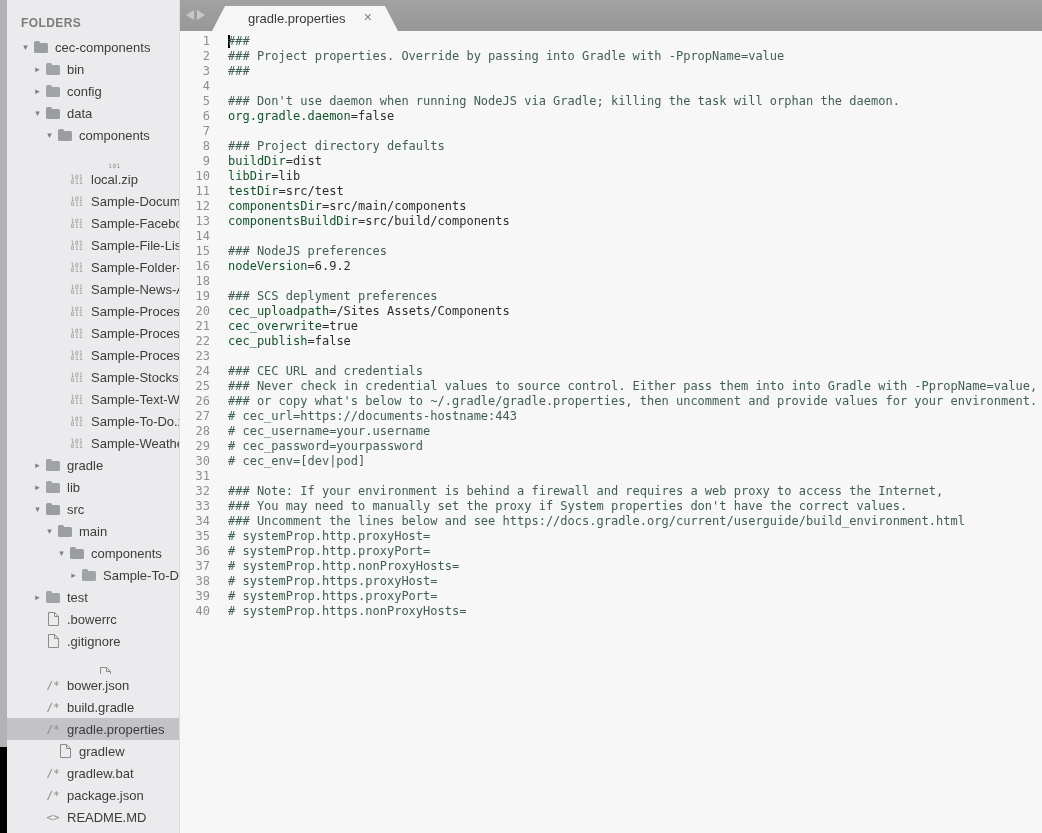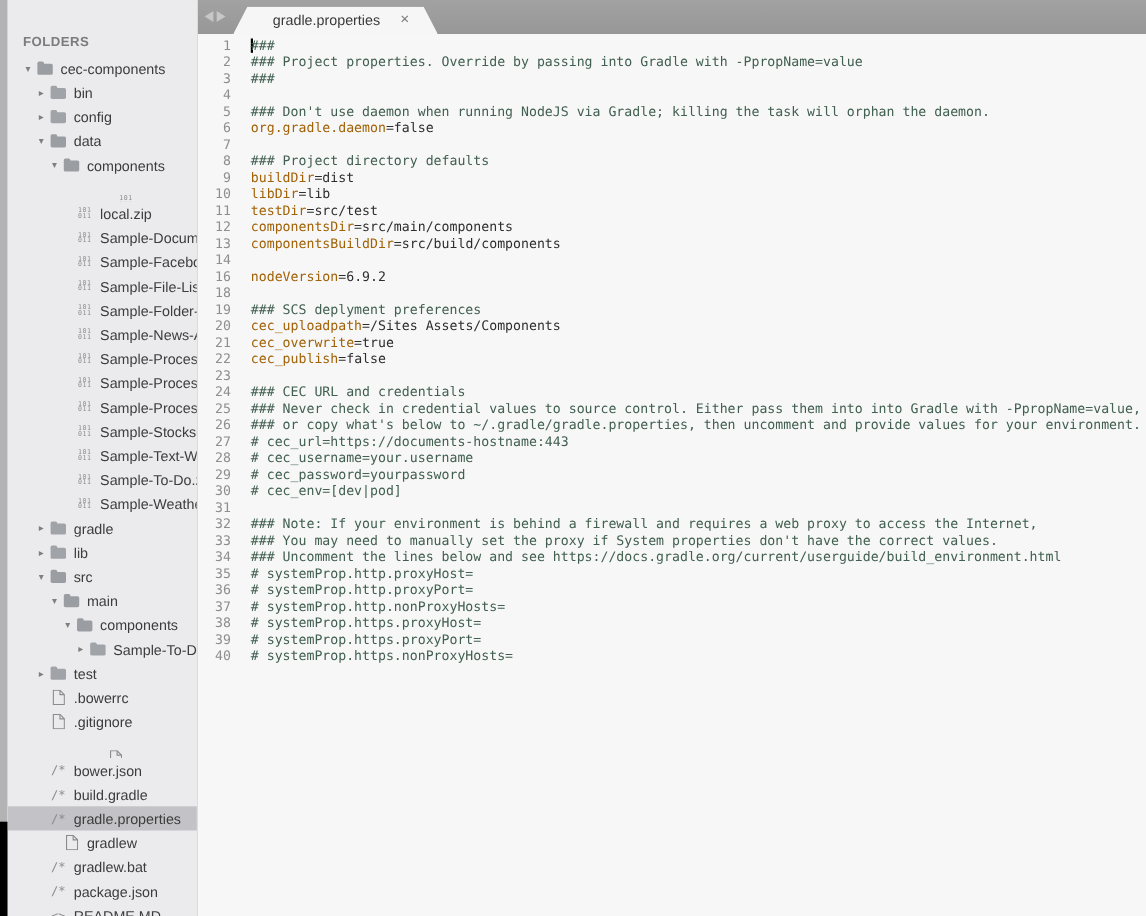--- a/index.html
+++ b/index.html
@@ -6,21 +6,21 @@
   .app{position:relative;width:1042px;height:833px;overflow:hidden;
        font-family:"Liberation Sans",sans-serif;-webkit-font-smoothing:antialiased;}
 
   
   .edge-strip{position:absolute;left:0;top:0;width:7px;height:833px;background:#b3b3b5;}
   .edge-strip .black{position:absolute;left:0;top:747px;width:7px;height:86px;background:#000;}
 
   
   .sidebar{position:absolute;left:7px;top:0;width:173px;height:833px;background:#ebebed;
            border-right:1px solid #dcdcde;box-sizing:border-box;overflow:hidden;}
-  .folders-header{padding:31px 0 6px 14px;font-size:12px;font-weight:bold;color:#7c7c7c;letter-spacing:.4px;}
+  .folders-header{padding:16px 0 6px 14px;font-size:12px;font-weight:bold;color:#7c7c7c;letter-spacing:.4px;}
   .tree-row{display:flex;align-items:center;height:22px;font-size:13px;color:#3c3c3c;white-space:nowrap;overflow:hidden;cursor:default;}
   .tree-row.selected{background:#c3c3c7;}
   .tw{display:inline-flex;justify-content:center;align-items:center;width:13px;flex:0 0 13px;font-size:9px;color:#7f7f7f;}
   .iconbox{display:inline-flex;justify-content:center;align-items:center;width:18px;flex:0 0 18px;margin-right:5px;}
   .icon-folder{position:relative;width:14px;height:10px;background:#a0a3a7;border-radius:1.5px;margin-top:2px;}
   .icon-folder::before{content:"";position:absolute;top:-2.5px;left:0;width:6px;height:3px;background:#a0a3a7;border-radius:1.5px 1.5px 0 0;}
   .icon-folder.open{background:#9a9da2;}
   .icon-folder.open::before{background:#9a9da2;}
   .icon-zip{font-family:"DejaVu Sans Mono",monospace;font-size:6px;line-height:5px;color:#8e8e8e;letter-spacing:.5px;text-align:center;}
   .icon-codeslash,.icon-angle{font-family:"DejaVu Sans Mono",monospace;font-size:11px;color:#8a8a8a;}
@@ -40,21 +40,21 @@
        display:flex;align-items:center;}
   .tab-label{margin-left:36px;font-size:13px;color:#3a3a3a;}
   .tab-close{position:absolute;right:26px;top:3px;font-size:14px;color:#7d7d7d;cursor:pointer;}
 
   
   .editor{position:absolute;left:0;top:31px;width:862px;height:802px;background:#f7f7f7;padding-top:3px;}
   .code-row{display:flex;height:15px;line-height:15px;font-family:"DejaVu Sans Mono",monospace;font-size:12px;white-space:pre;}
   .gut{flex:0 0 30px;text-align:right;color:#8e8e8e;}
   .code-text{margin-left:18px;color:#2e2e2e;}
   .cm{color:#426051;}
-  .k{color:#a16207;}
+  .k{color:#14532d;}
   .caret{display:inline-block;width:2px;height:13px;background:#000;vertical-align:middle;margin-right:-2px;}
 </style>
 </head>
 <body>
 
 <div class="app">
 
   <div class="edge-strip">
     <div class="black"></div>
   </div>
@@ -348,20 +348,21 @@
         <div class="code-row"><span class="gut">5</span><span class="code-text"><span class="cm">### Don't use daemon when running NodeJS via Gradle; killing the task will orphan the daemon.</span></span></div>
         <div class="code-row"><span class="gut">6</span><span class="code-text"><span class="k">org.gradle.daemon</span>=false</span></div>
         <div class="code-row"><span class="gut">7</span><span class="code-text"></span></div>
         <div class="code-row"><span class="gut">8</span><span class="code-text"><span class="cm">### Project directory defaults</span></span></div>
         <div class="code-row"><span class="gut">9</span><span class="code-text"><span class="k">buildDir</span>=dist</span></div>
         <div class="code-row"><span class="gut">10</span><span class="code-text"><span class="k">libDir</span>=lib</span></div>
         <div class="code-row"><span class="gut">11</span><span class="code-text"><span class="k">testDir</span>=src/test</span></div>
         <div class="code-row"><span class="gut">12</span><span class="code-text"><span class="k">componentsDir</span>=src/main/components</span></div>
         <div class="code-row"><span class="gut">13</span><span class="code-text"><span class="k">componentsBuildDir</span>=src/build/components</span></div>
         <div class="code-row"><span class="gut">14</span><span class="code-text"></span></div>
+        <div class="code-row"><span class="gut">15</span><span class="code-text"><span class="cm">### NodeJS preferences</span></span></div>
         <div class="code-row"><span class="gut">16</span><span class="code-text"><span class="k">nodeVersion</span>=6.9.2</span></div>
         <div class="code-row"><span class="gut">18</span><span class="code-text"></span></div>
         <div class="code-row"><span class="gut">19</span><span class="code-text"><span class="cm">### SCS deplyment preferences</span></span></div>
         <div class="code-row"><span class="gut">20</span><span class="code-text"><span class="k">cec_uploadpath</span>=/Sites Assets/Components</span></div>
         <div class="code-row"><span class="gut">21</span><span class="code-text"><span class="k">cec_overwrite</span>=true</span></div>
         <div class="code-row"><span class="gut">22</span><span class="code-text"><span class="k">cec_publish</span>=false</span></div>
         <div class="code-row"><span class="gut">23</span><span class="code-text"></span></div>
         <div class="code-row"><span class="gut">24</span><span class="code-text"><span class="cm">### CEC URL and credentials</span></span></div>
         <div class="code-row"><span class="gut">25</span><span class="code-text"><span class="cm">### Never check in credential values to source control. Either pass them into into Gradle with -PpropName=value,</span></span></div>
         <div class="code-row"><span class="gut">26</span><span class="code-text"><span class="cm">### or copy what's below to ~/.gradle/gradle.properties, then uncomment and provide values for your environment.</span></span></div>

